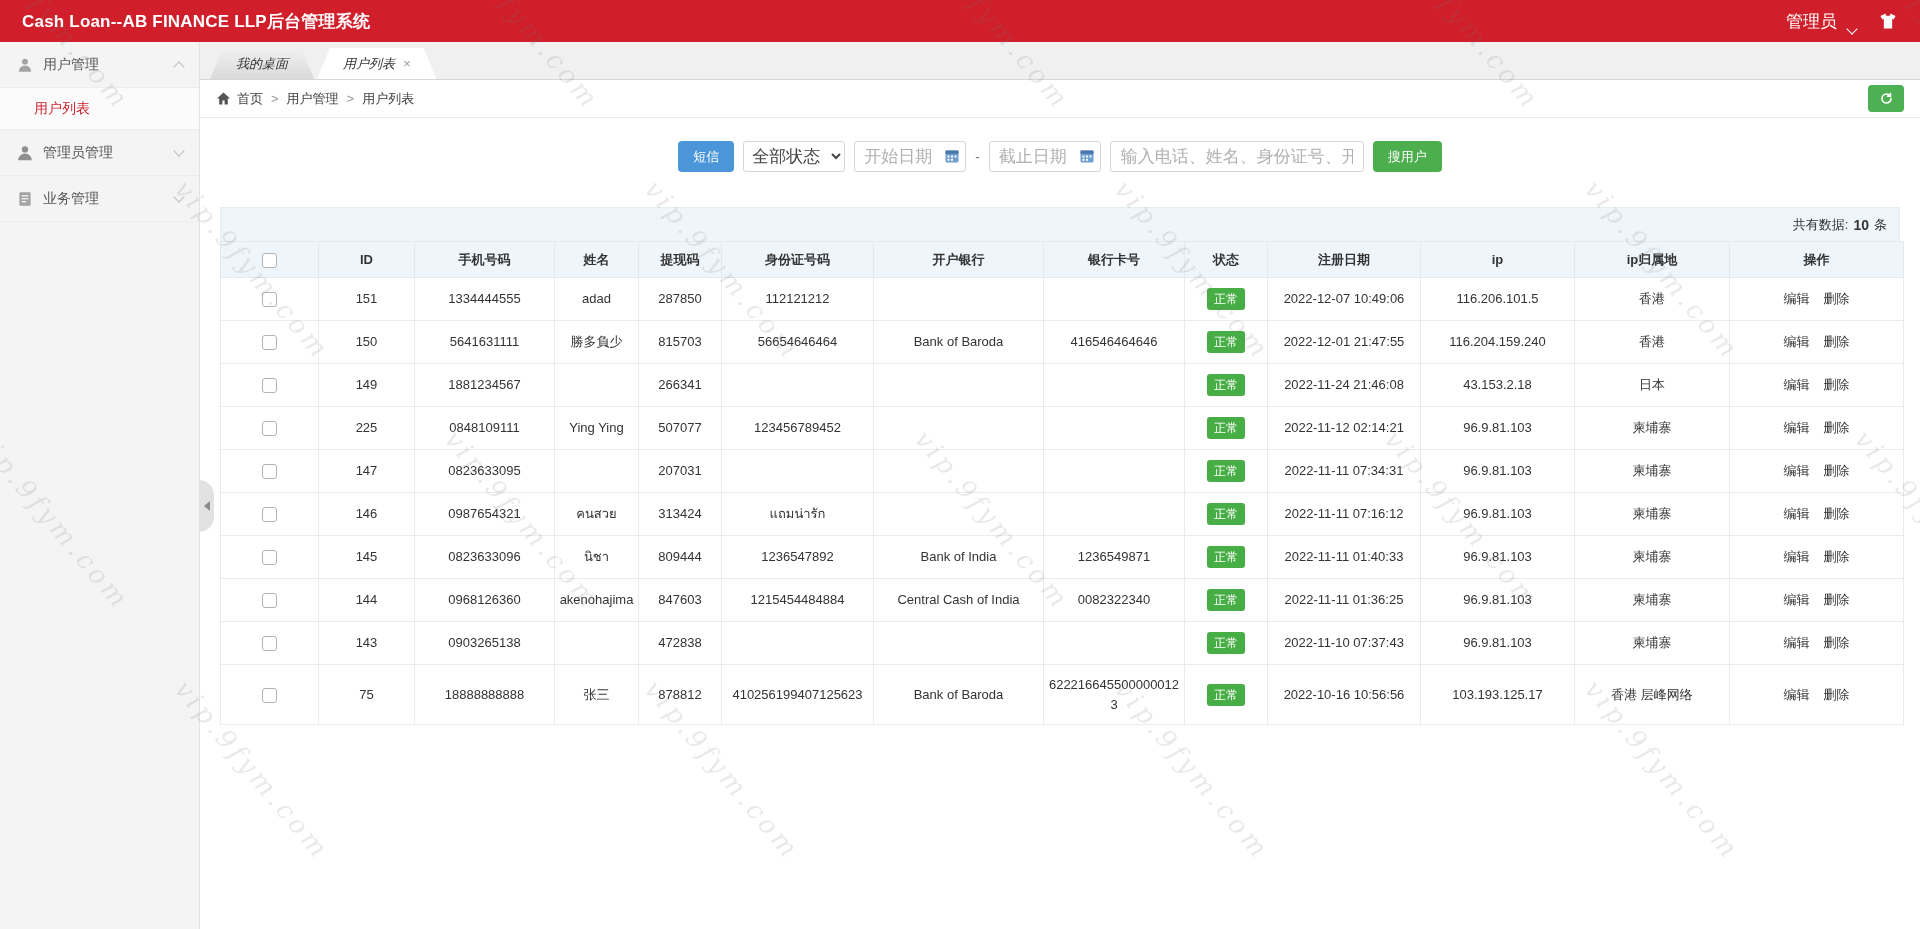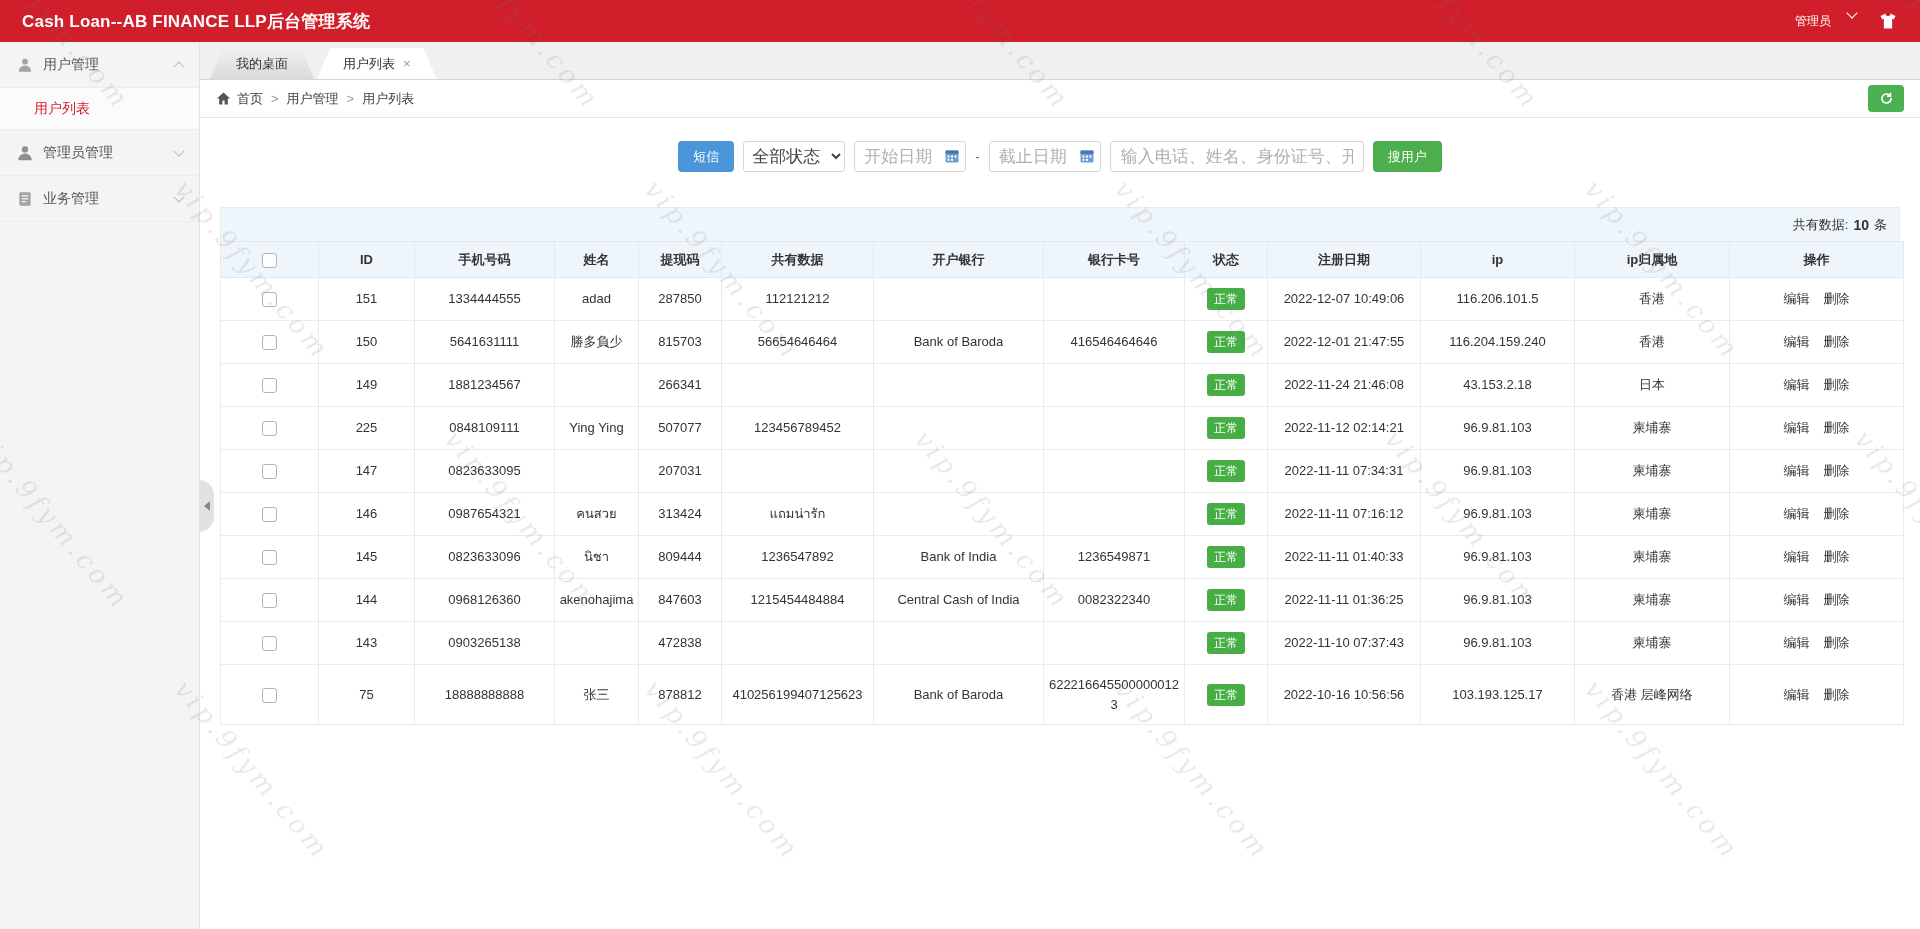--- a/index.html
+++ b/index.html
@@ -5,21 +5,21 @@
   * { margin:0; padding:0; box-sizing:border-box; }
   html,body { width:1920px; height:929px; overflow:hidden; background:#fff;
     font-family:"Liberation Sans","DejaVu Sans",sans-serif; }
   .app { position:relative; width:1920px; height:929px; background:#fff; overflow:hidden; }
 
   
   .topbar { height:42px; background:#d01f2b; display:flex; align-items:center;
     padding:0 22px; color:#fff; position:relative; z-index:5; }
   .topbar .title { font-size:17px; font-weight:bold; letter-spacing:.2px; }
   .topbar-right { margin-left:auto; display:flex; align-items:center; gap:22px; }
-  .admin-dd { display:flex; align-items:flex-start; gap:17px; font-size:12px; cursor:pointer; }
+  .admin-dd { display:flex; align-items:flex-end; gap:11px; font-size:17px; cursor:pointer; }
   .chev-w { width:8px; height:8px; border-right:1.6px solid #fff; border-bottom:1.6px solid #fff;
     transform:rotate(45deg); margin-top:-4px; }
 
   
   .main { display:flex; height:887px; }
   .sidebar { width:200px; background:#f4f4f4; border-right:1px solid #e3e3e3;
     position:relative; flex:none; }
   .side-item { height:46px; display:flex; align-items:center; padding:0 16px;
     color:#565656; font-size:14px; cursor:pointer; border-bottom:1px solid #ececec; }
   .side-item .sicon { width:18px; height:18px; margin-right:9px; flex:none; }
@@ -37,21 +37,21 @@
     border-bottom:5px solid transparent; border-right:6px solid #8a8a8a; }
 
   .content { flex:1; display:flex; flex-direction:column; background:#fff; min-width:0; }
 
   
   .tabbar { height:38px; background:#f0f0f0; border-bottom:1px solid #d6d6d6;
     display:flex; align-items:flex-end; padding-left:10px; gap:3px; flex:none; }
   .tab { height:31px; line-height:31px; padding:0 26px; font-size:13px; color:#333;
     clip-path:polygon(13px 0, calc(100% - 13px) 0, 100% 100%, 0 100%);
     display:flex; align-items:center; gap:8px; cursor:pointer;
-    filter:drop-shadow(0 0 1px rgba(0,0,0,.35)); }
+    filter:drop-shadow(0 0 1px rgba(0,0,0,.35));font-style:italic; }
   .tab.inactive { background:linear-gradient(#f1f1f1,#dadada); }
   .tab.active { background:#fff; }
   .tab .close-x { color:#9a9a9a; font-size:13px; line-height:1; }
 
   
   .breadcrumb-bar { height:38px; border-bottom:1px solid #e9e9e9; display:flex;
     align-items:center; padding:0 16px; font-size:13px; color:#555; flex:none; background:#fff; }
   .crumb { margin:0 4px; color:#404040; cursor:pointer; }
   .crumb-sep { margin:0 4px; color:#999; }
   .home-ic { width:15px; height:15px; margin-right:2px; }
@@ -252,21 +252,21 @@
               <col style="width:155px">
             <col style="width:174px">
           </colgroup>
           <thead>
               <tr id="thead-row">
                 <th><input type="checkbox" style=""></th>
                 <th>ID</th>
                 <th>手机号码</th>
                 <th>姓名</th>
                 <th>提现码</th>
-                <th>共有数据</th>
+                <th>身份证号码</th>
                 <th>开户银行</th>
                 <th>银行卡号</th>
                 <th>状态</th>
                 <th>注册日期</th>
                 <th>ip</th>
                 <th>ip归属地</th>
                 <th>操作</th>
               </tr>
             </thead>
           <tbody id="tbody">

